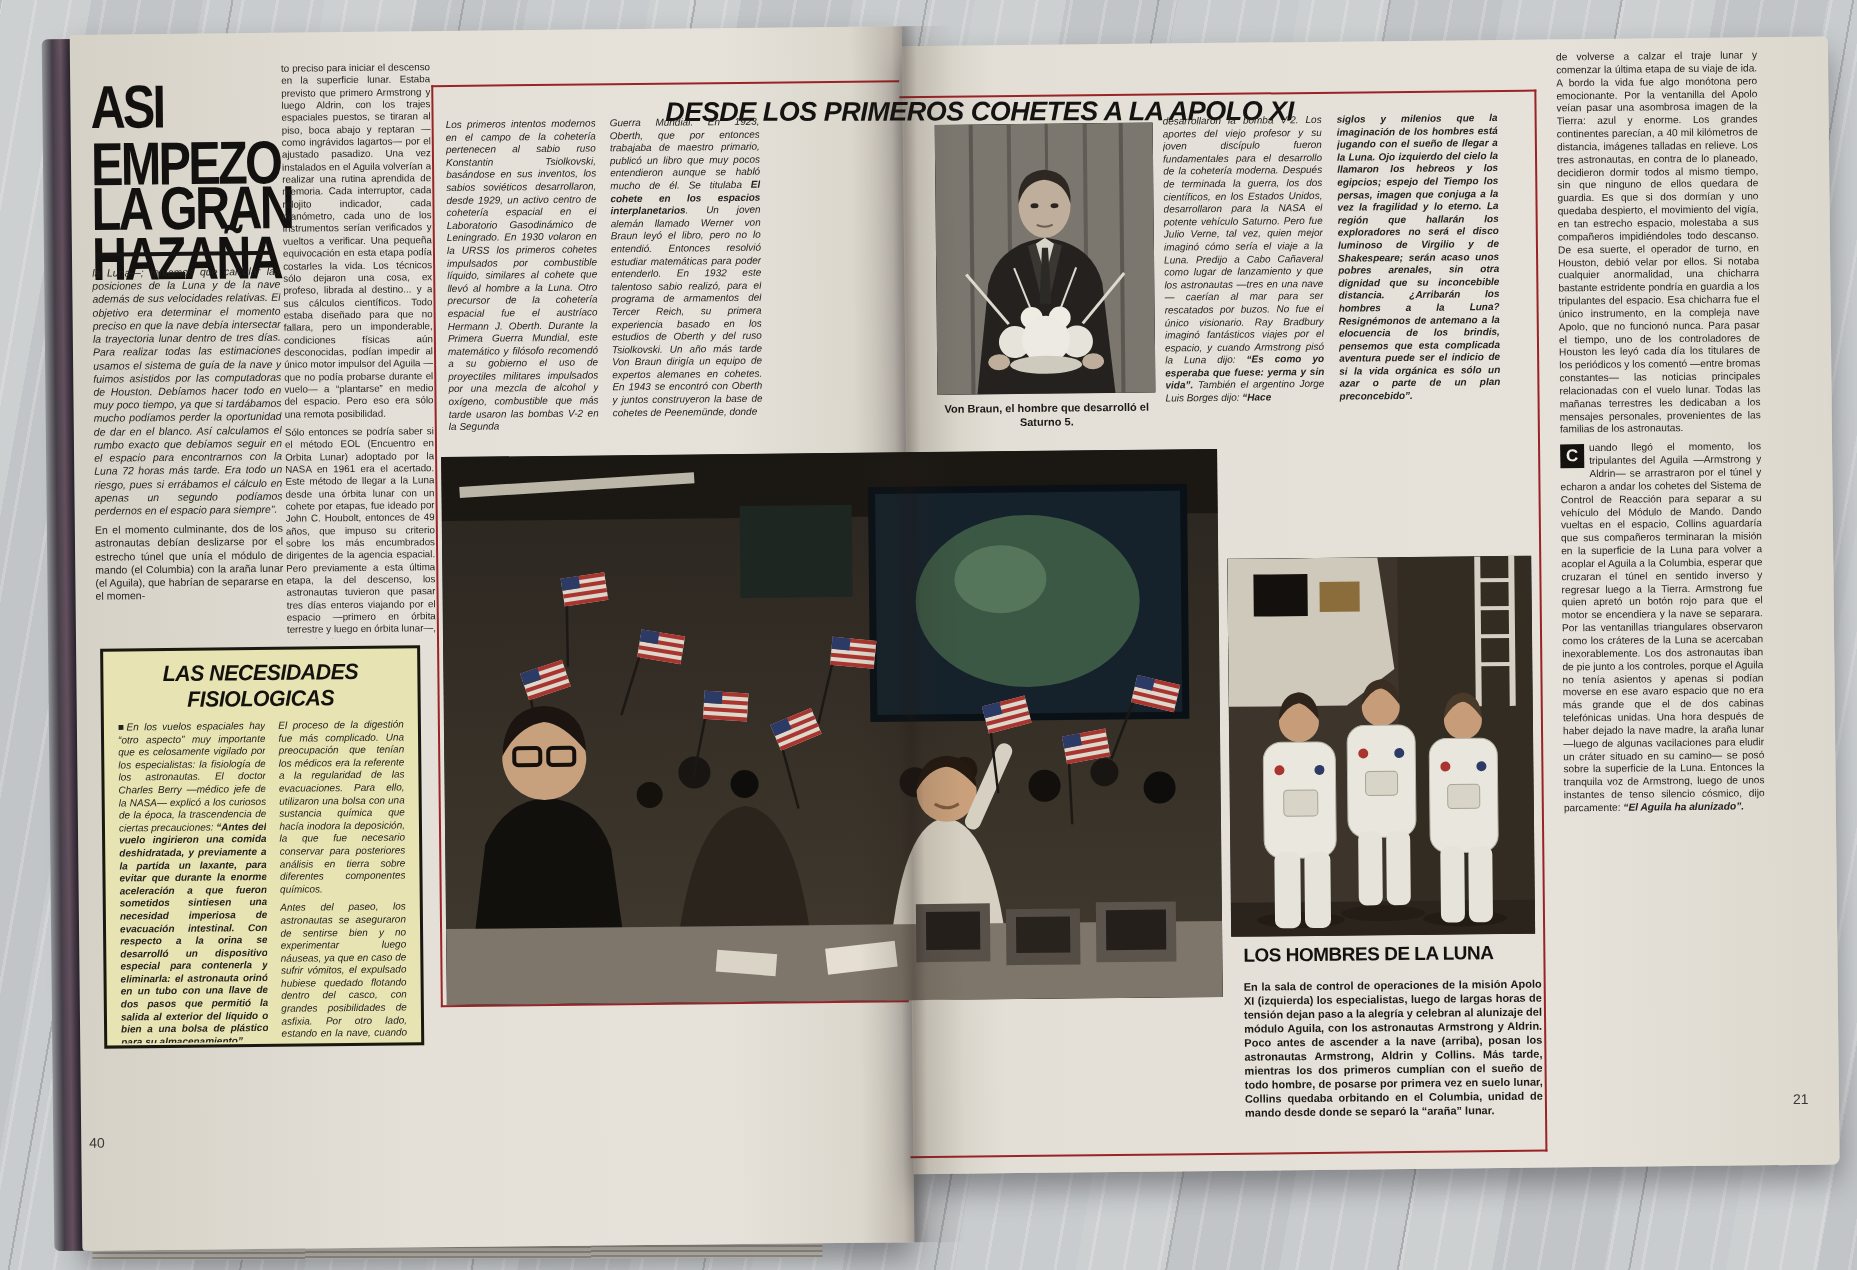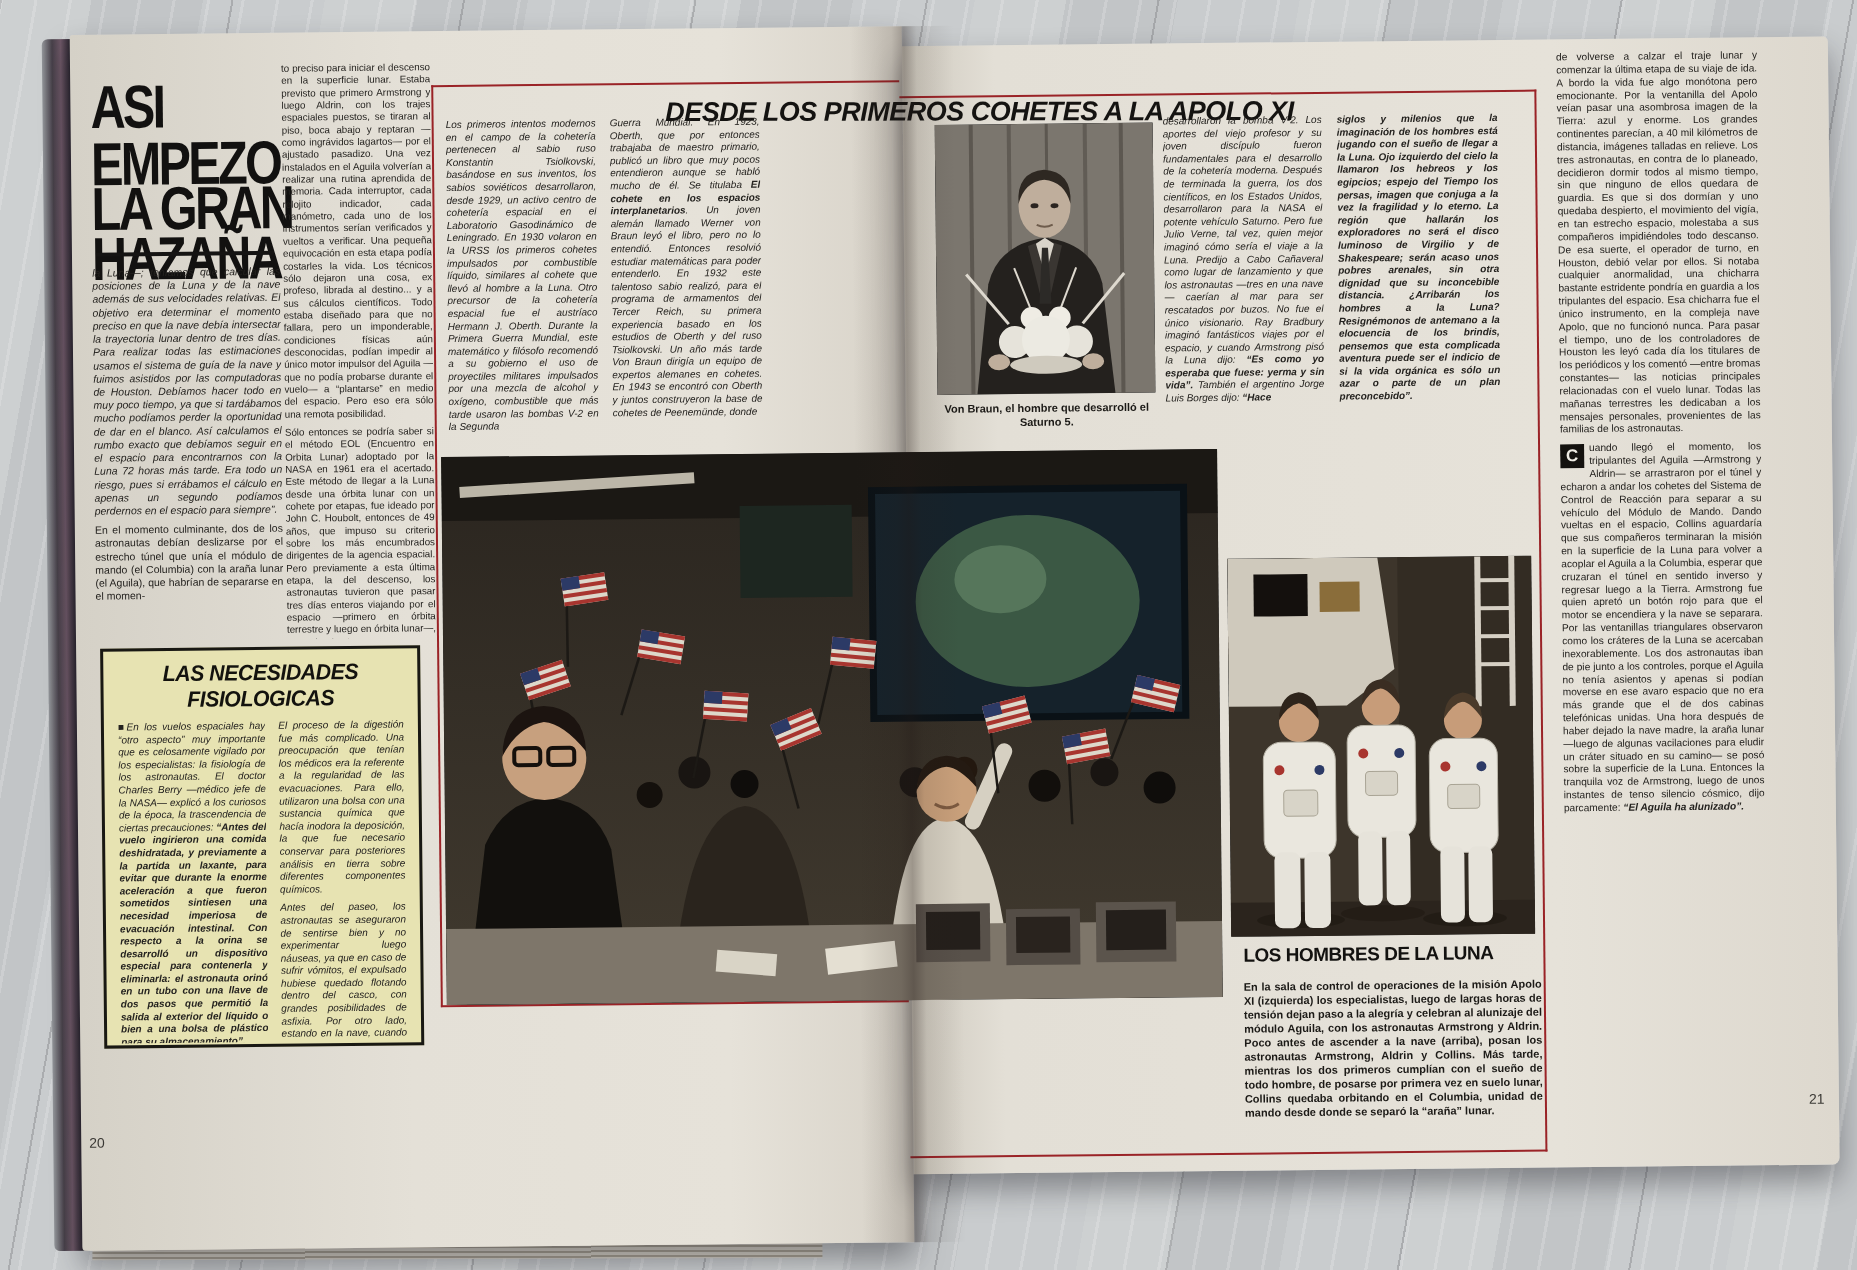--- a/index.html
+++ b/index.html
@@ -70,21 +70,21 @@
   .moon-title{left:1240px;top:948px;width:296px;font-weight:900;font-size:19px;letter-spacing:-.5px;color:#131210;}
   .moon-cap{left:1240px;top:984px;width:298px;height:168px;font-weight:bold;font-size:11px;line-height:1.27;
     text-align:justify;overflow:hidden;color:#1c1a17;}
 
   .col7{left:1562px;top:58px;width:201px;height:938px;font-size:10.2px;}
   .dropcap{float:left;width:24px;height:24px;background:#14120f;color:#efece4;font-weight:900;
     font-size:17px;line-height:24px;text-align:center;margin:2px 5px 0 0;}
 
   .pagenum{font-size:14px;color:#3a3834;}
   .pn-left{left:84px;top:1126px;}
-  .pn-right{left:1788px;top:1100px;margin-left:16px;}
+  .pn-right{left:1788px;top:1100px;}
 </style>
 </head>
 <body>
 
 <div class="canvas">
   <div class="wood"></div>
 
   <div class="spread">
     <div class="spine"></div>
     <div class="stack"></div>
@@ -288,18 +288,18 @@
     </div>
 
     <div class="abs moon-title">LOS HOMBRES DE LA LUNA</div>
     <div class="abs moon-cap">En la sala de control de operaciones de la misión Apolo XI (izquierda) los especialistas, luego de largas horas de tensión dejan paso a la alegría y celebran al alunizaje del módulo Aguila, con los astronautas Armstrong y Aldrin. Poco antes de ascender a la nave (arriba), posan los astronautas Armstrong, Aldrin y Collins. Más tarde, mientras los dos primeros cumplían con el sueño de todo hombre, de posarse por primera vez en suelo lunar, Collins quedaba orbitando en el Columbia, unidad de mando desde donde se separó la “araña” lunar.</div>
 
     <div class="abs col col7">
       <p>de volverse a calzar el traje lunar y comenzar la última etapa de su viaje de ida. A bordo la vida fue algo monótona pero emocionante. Por la ventanilla del Apolo veían pasar una asombrosa imagen de la Tierra: azul y enorme. Los grandes continentes parecían, a 40 mil kilómetros de distancia, imágenes talladas en relieve. Los tres astronautas, en contra de lo planeado, decidieron dormir todos al mismo tiempo, sin que ninguno de ellos quedara de guardia. Es que si dos dormían y uno quedaba despierto, el movimiento del vigía, en tan estrecho espacio, molestaba a sus compañeros impidiéndoles todo descanso. De esa suerte, el operador de turno, en Houston, debió velar por ellos. Si notaba cualquier anormalidad, una chicharra bastante estridente pondría en guardia a los tripulantes del espacio. Esa chicharra fue el único instrumento, en la compleja nave Apolo, que no funcionó nunca. Para pasar el tiempo, uno de los controladores de Houston les leyó cada día los titulares de los periódicos y los comentó —entre bromas constantes— las noticias principales relacionadas con el vuelo lunar. Todas las mañanas terrestres les dedicaban a los mensajes personales, provenientes de las familias de los astronautas.</p>
       <p><span class="dropcap">C</span><span>uando llegó el momento, los tripulantes del Aguila —Armstrong y Aldrin— se arrastraron por el túnel y echaron a andar los cohetes del Sistema de Control de Reacción para separar a su vehículo del Módulo de Mando. Dando vueltas en el espacio, Collins aguardaría que sus compañeros terminaran la misión en la superficie de la Luna para volver a acoplar el Aguila a la Columbia, esperar que cruzaran el túnel en sentido inverso y regresar luego a la Tierra. Armstrong fue quien apretó un botón rojo para que el motor se encendiera y la nave se separara. Por las ventanillas triangulares observaron como los cráteres de la Luna se acercaban inexorablemente. Los dos astronautas iban de pie junto a los controles, porque el Aguila no tenía asientos y apenas si podían moverse en ese avaro espacio que no era más grande que el de dos cabinas telefónicas unidas. Una hora después de haber dejado la nave madre, la araña lunar —luego de algunas vacilaciones para eludir un cráter situado en su camino— se posó sobre la superficie de la Luna. Entonces la tranquila voz de Armstrong, luego de unos instantes de tenso silencio cósmico, dijo parcamente: </span><span class="b it">“El Aguila ha alunizado”.</span></p>
     </div>
 
-    <div class="abs pagenum pn-left">20</div>
+    <div class="abs pagenum pn-left">40</div>
     <div class="abs pagenum pn-right">21</div>
 
     <div class="gutter"></div>
   </div>
 </div>
 
 </body></html>

